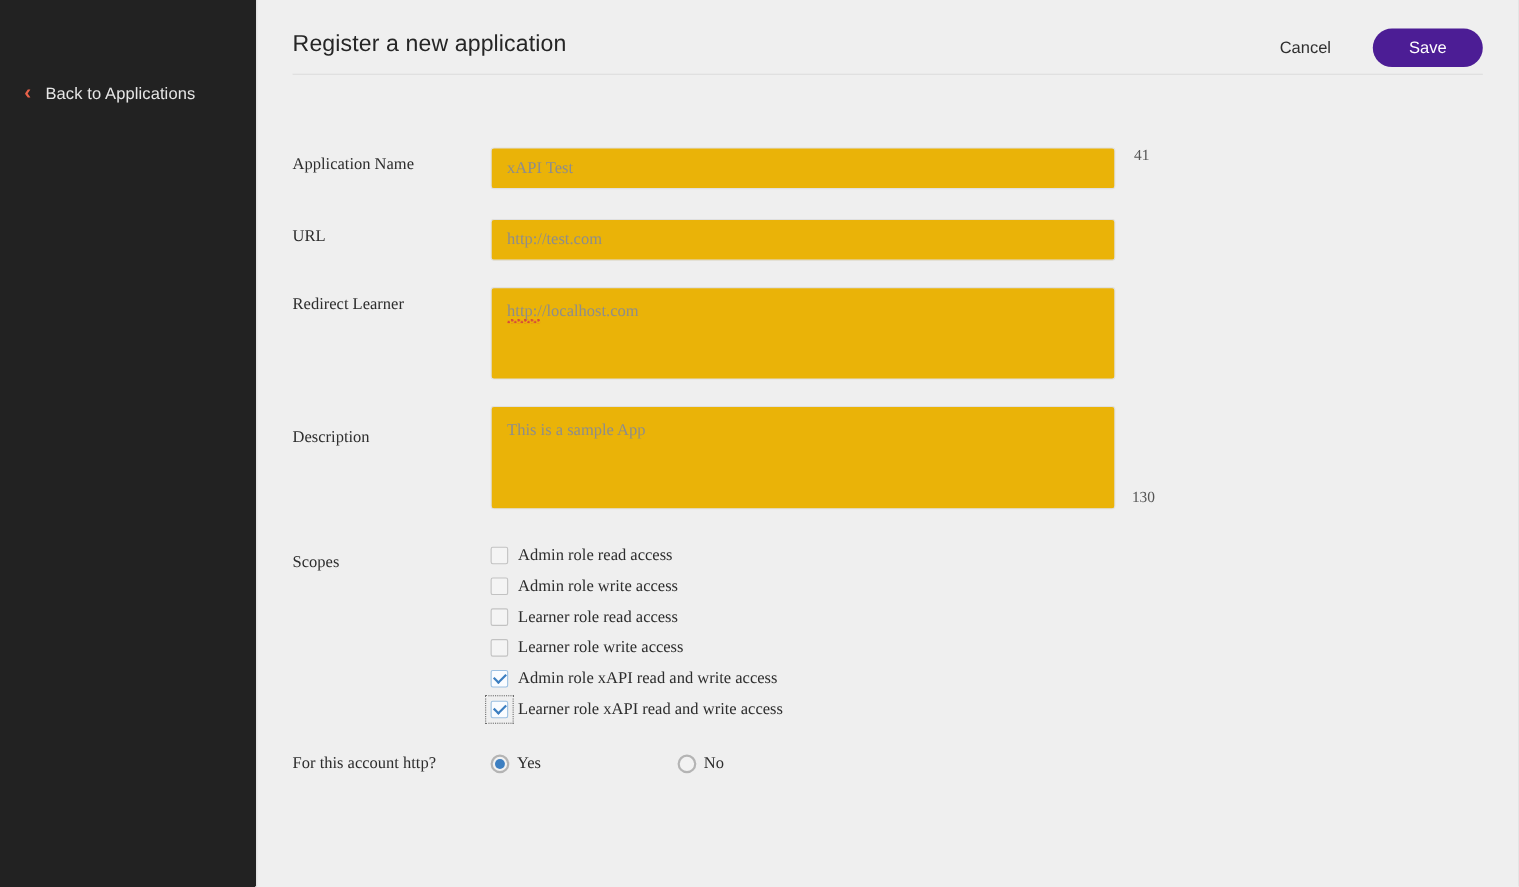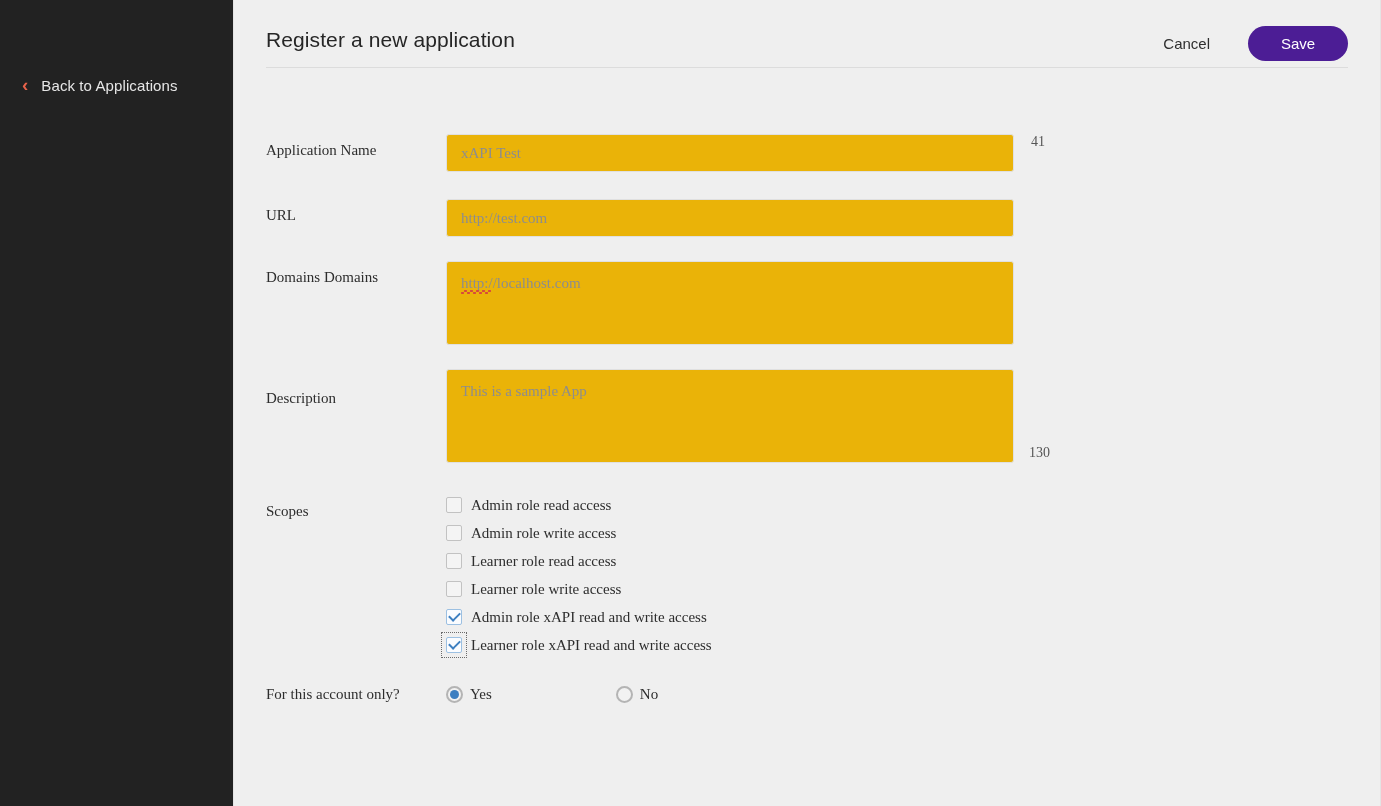--- a/index.html
+++ b/index.html
@@ -280,21 +280,21 @@
       </div>
 
       <div class="form-row" style="margin-bottom:24px;">
         <div class="form-label">URL</div>
         <div class="field-wrap">
           <input class="text-input" type="text" placeholder="http://test.com" style="">
         </div>
       </div>
 
       <div class="form-row" style="margin-bottom:24px;">
-        <div class="form-label">Domains Domains</div>
+        <div class="form-label">Redirect Learner</div>
         <div class="field-wrap">
           <textarea class="text-area" rows="4" style="height: 84px;" placeholder="http://localhost.com"></textarea>
           <span class="squiggle" style="left:15px; top:29px; width:30px;"></span>
         </div>
       </div>
 
       <div class="form-row" style="margin-bottom:26px;">
         <div class="form-label" style="padding-top:21px;">Description</div>
         <div class="field-wrap" style="align-items:flex-end;">
           <textarea class="text-area" rows="4" style="height: 94px;" placeholder="This is a sample App"></textarea>
@@ -339,21 +339,21 @@
             <span class="box-holder">
               <span class="focus-ring"></span>
               <span class="cbox checked"></span>
             </span>
             <span class="scope-label">Learner role xAPI read and write access</span>
           </div>
         </div>
       </div>
 
       <div class="form-row" id="account-row">
-        <div class="form-label">For this account only?</div>
+        <div class="form-label">For this account http?</div>
         <div class="radio-group">
           <div class="radio-item">
             <span class="rbox selected"></span>
             <span class="radio-label">Yes</span>
           </div>
           <div class="radio-item">
             <span class="rbox"></span>
             <span class="radio-label">No</span>
           </div>
         </div>

